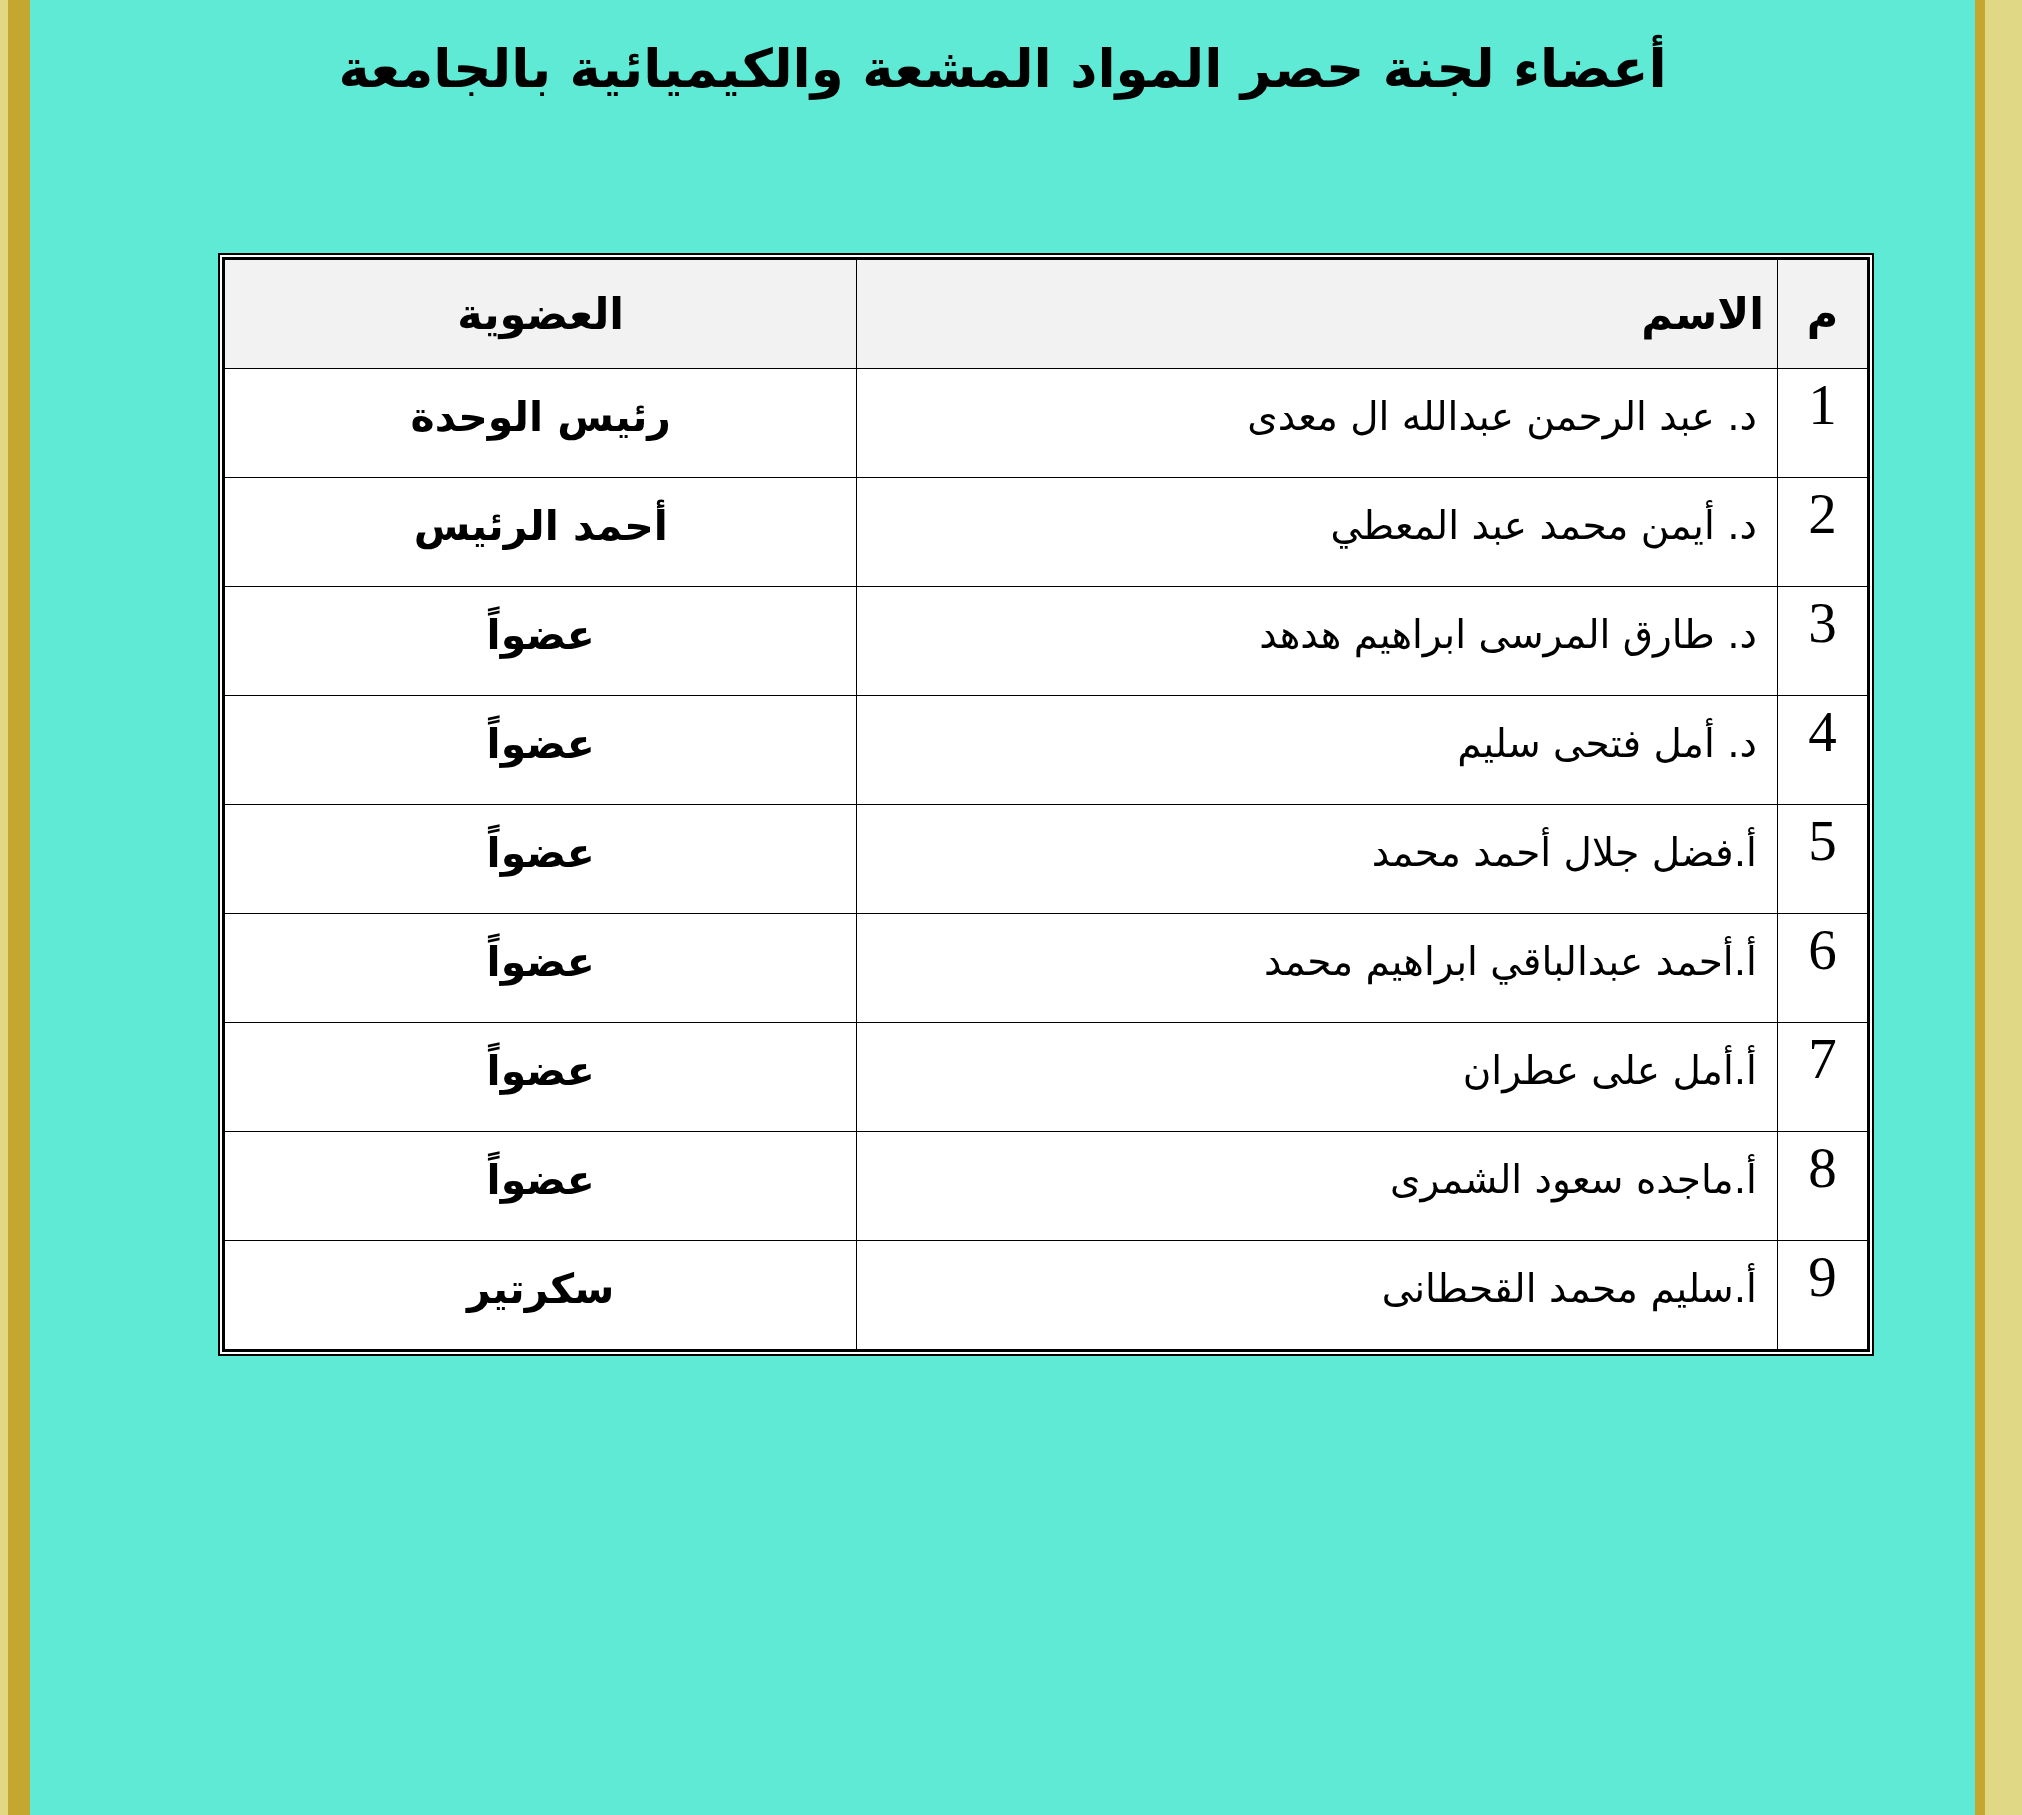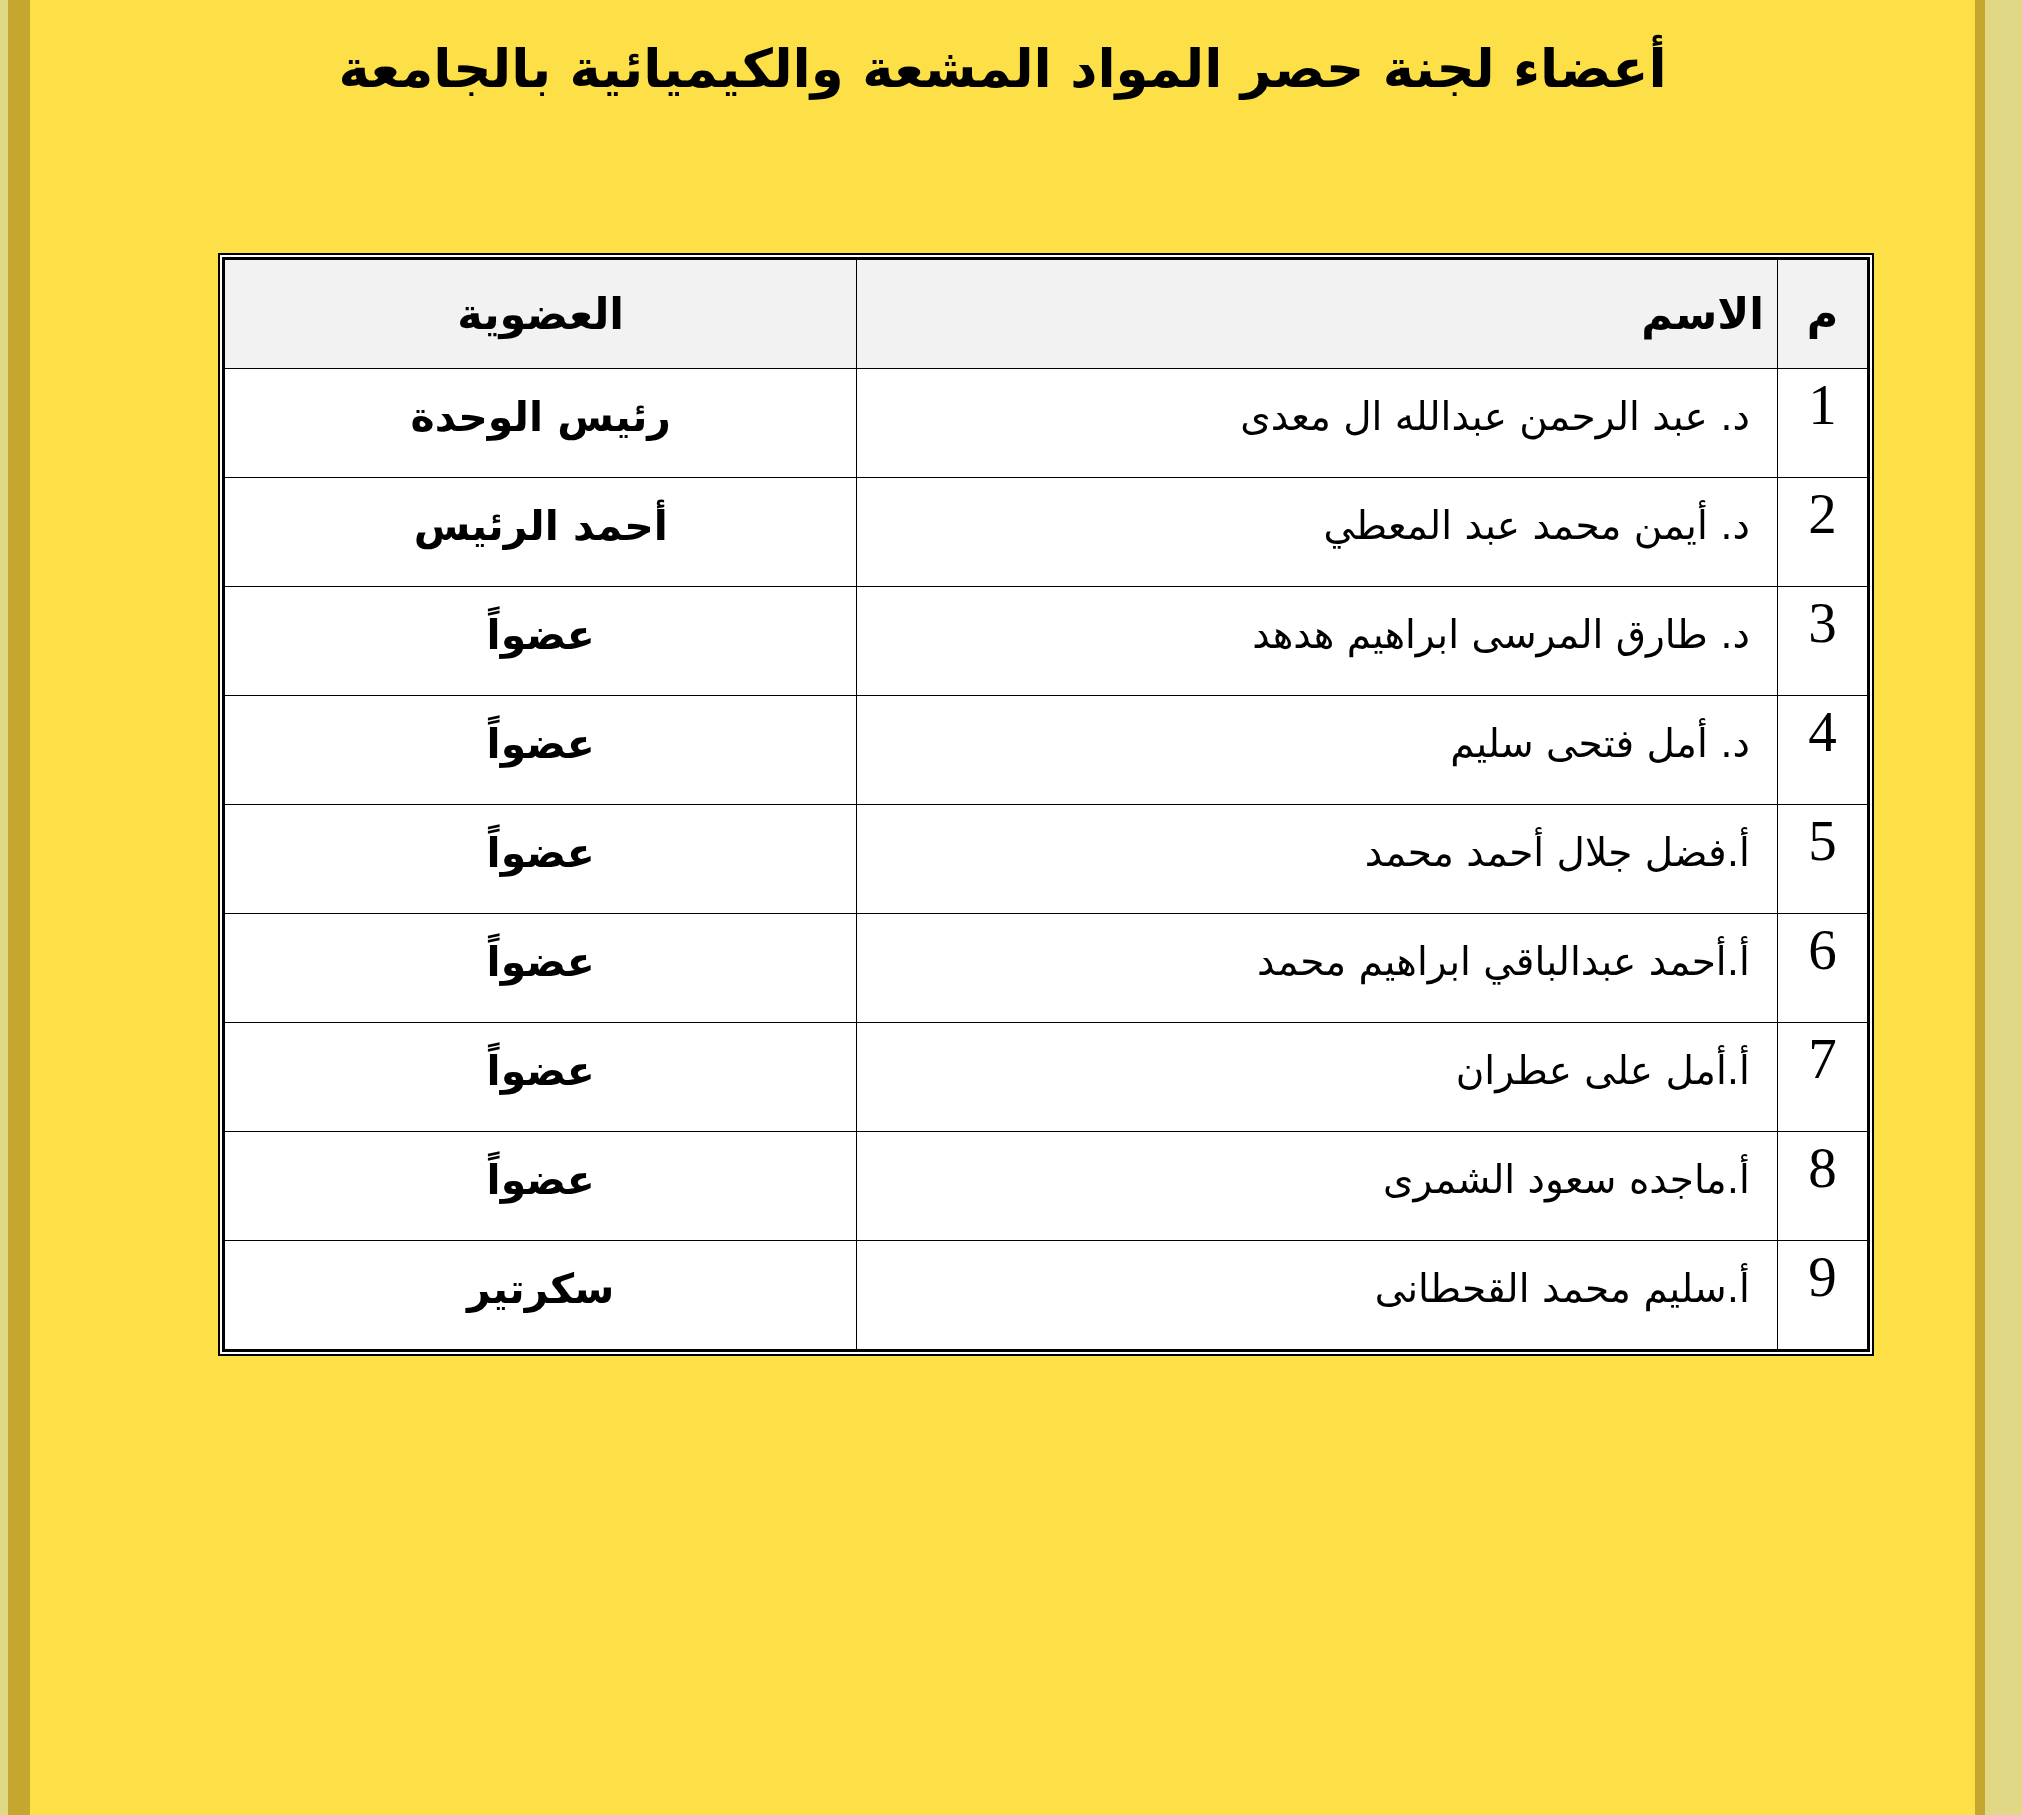--- a/index.html
+++ b/index.html
@@ -9,21 +9,21 @@
     height: 1816px;
     background: #ffffff;
     font-family: "DejaVu Sans", sans-serif;
     overflow: hidden;
   }
 
   .page {
     position: relative;
     width: 2022px;
     height: 1816px;
-    background: #fde047;
+    background: #5eead4;
     direction: rtl;
     border-radius: 15px;
   }
 
   
   .edge { position: absolute; top: 0; bottom: 0; }
   .edge-left-pale   { left: 0;  width: 8.2px;  background: #e0d885; }
   .edge-left-gold   { left: 8.2px; width: 22px; background: #c5a62e; }
   .edge-right-gold  { right: 37px; width: 10px; background: #c5a62e; }
   .edge-right-pale  { right: 0; width: 37px; background: #e0d885; }
@@ -97,21 +97,21 @@
     font-family: "Liberation Serif", "DejaVu Serif", serif;
     font-size: 57px;
     line-height: 1.05;
     padding-top: 5.5px;
   }
 
   td.c-name {
     text-align: right;
     vertical-align: middle;
     font-size: 39px;
-    padding-right: 27px;
+    padding-right: 20px;
     padding-left: 18.3px;
     padding-bottom: 12.8px;
   }
 
   td.c-memb {
     text-align: center;
     vertical-align: middle;
     font-size: 41px;
     padding-bottom: 12.8px;
     font-weight: bold;

